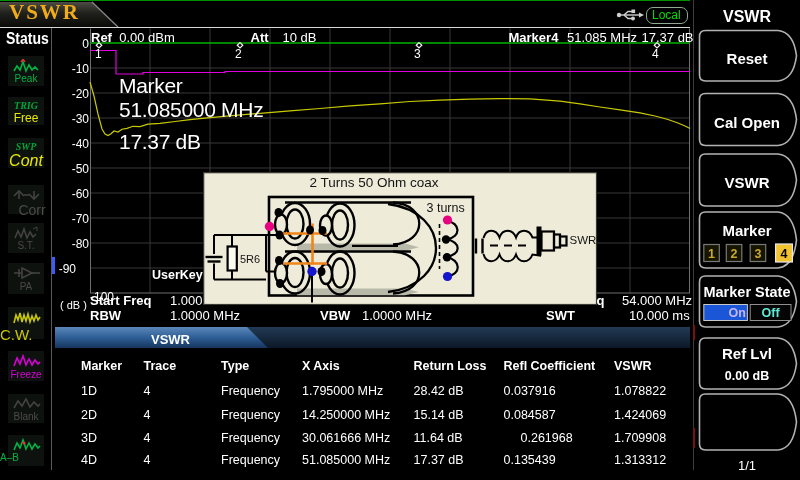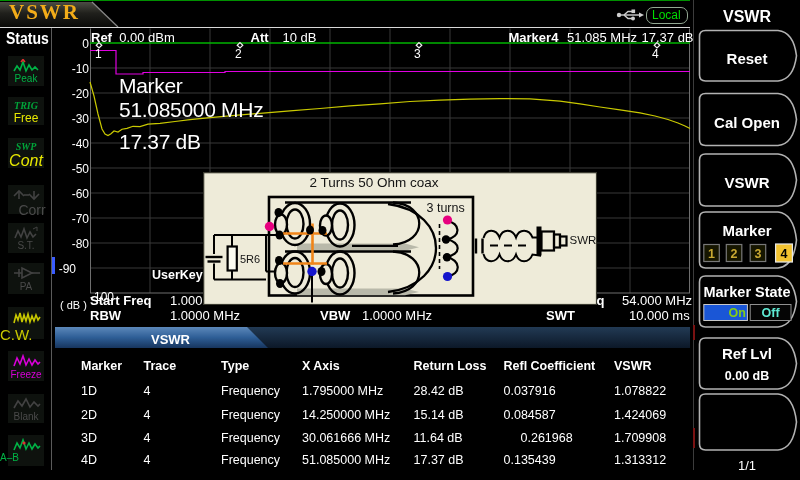--- a/index.html
+++ b/index.html
@@ -374,20 +374,20 @@
   <div class="abs b" style="left:694px;top:8px;width:106px;text-align:center;font-size:16px;">VSWR</div>
   <div class="abs b" style="left:694px;top:50px;width:106px;text-align:center;font-size:15px;">Reset</div>
   <div class="abs b" style="left:694px;top:113.5px;width:106px;text-align:center;font-size:15px;">Cal Open</div>
   <div class="abs b" style="left:694px;top:174px;width:106px;text-align:center;font-size:15px;">VSWR</div>
   <div class="abs b" style="left:694px;top:221.5px;width:106px;text-align:center;font-size:15px;">Marker</div>
   <div class="abs b" style="left:703.8px;top:246.5px;width:15.5px;text-align:center;font-size:12.5px;color:#c8a832;">1</div>
   <div class="abs b" style="left:726.3px;top:246.5px;width:15.5px;text-align:center;font-size:12.5px;color:#c8a832;">2</div>
   <div class="abs b" style="left:750.2px;top:246.5px;width:15.5px;text-align:center;font-size:12.5px;color:#c8a832;">3</div>
   <div class="abs b" style="left:775.6px;top:246.5px;width:16.8px;text-align:center;font-size:12.5px;color:#000;">4</div>
   <div class="abs b" style="left:694px;top:283.5px;width:106px;text-align:center;font-size:14.5px;">Marker State</div>
-  <div class="abs b" style="left:703.8px;top:306px;width:67px;text-align:center;font-size:12.5px;color:#84cc16;">On</div>
+  <div class="abs b" style="left:703.8px;top:306px;width:67px;text-align:center;font-size:12.5px;color:#c4b5fd;">On</div>
   <div class="abs b" style="left:750.2px;top:306px;width:40.8px;text-align:center;font-size:12.5px;color:#5eead4;">Off</div>
   <div class="abs b" style="left:694px;top:344.5px;width:106px;text-align:center;font-size:15px;">Ref Lvl</div>
   <div class="abs b" style="left:694px;top:369px;width:106px;text-align:center;font-size:12.5px;">0.00 dB</div>
   <div class="abs" style="left:694px;top:458px;width:106px;text-align:center;font-size:13px;">1/1</div>
 </div>
 
 </div>
 
 </body></html>

